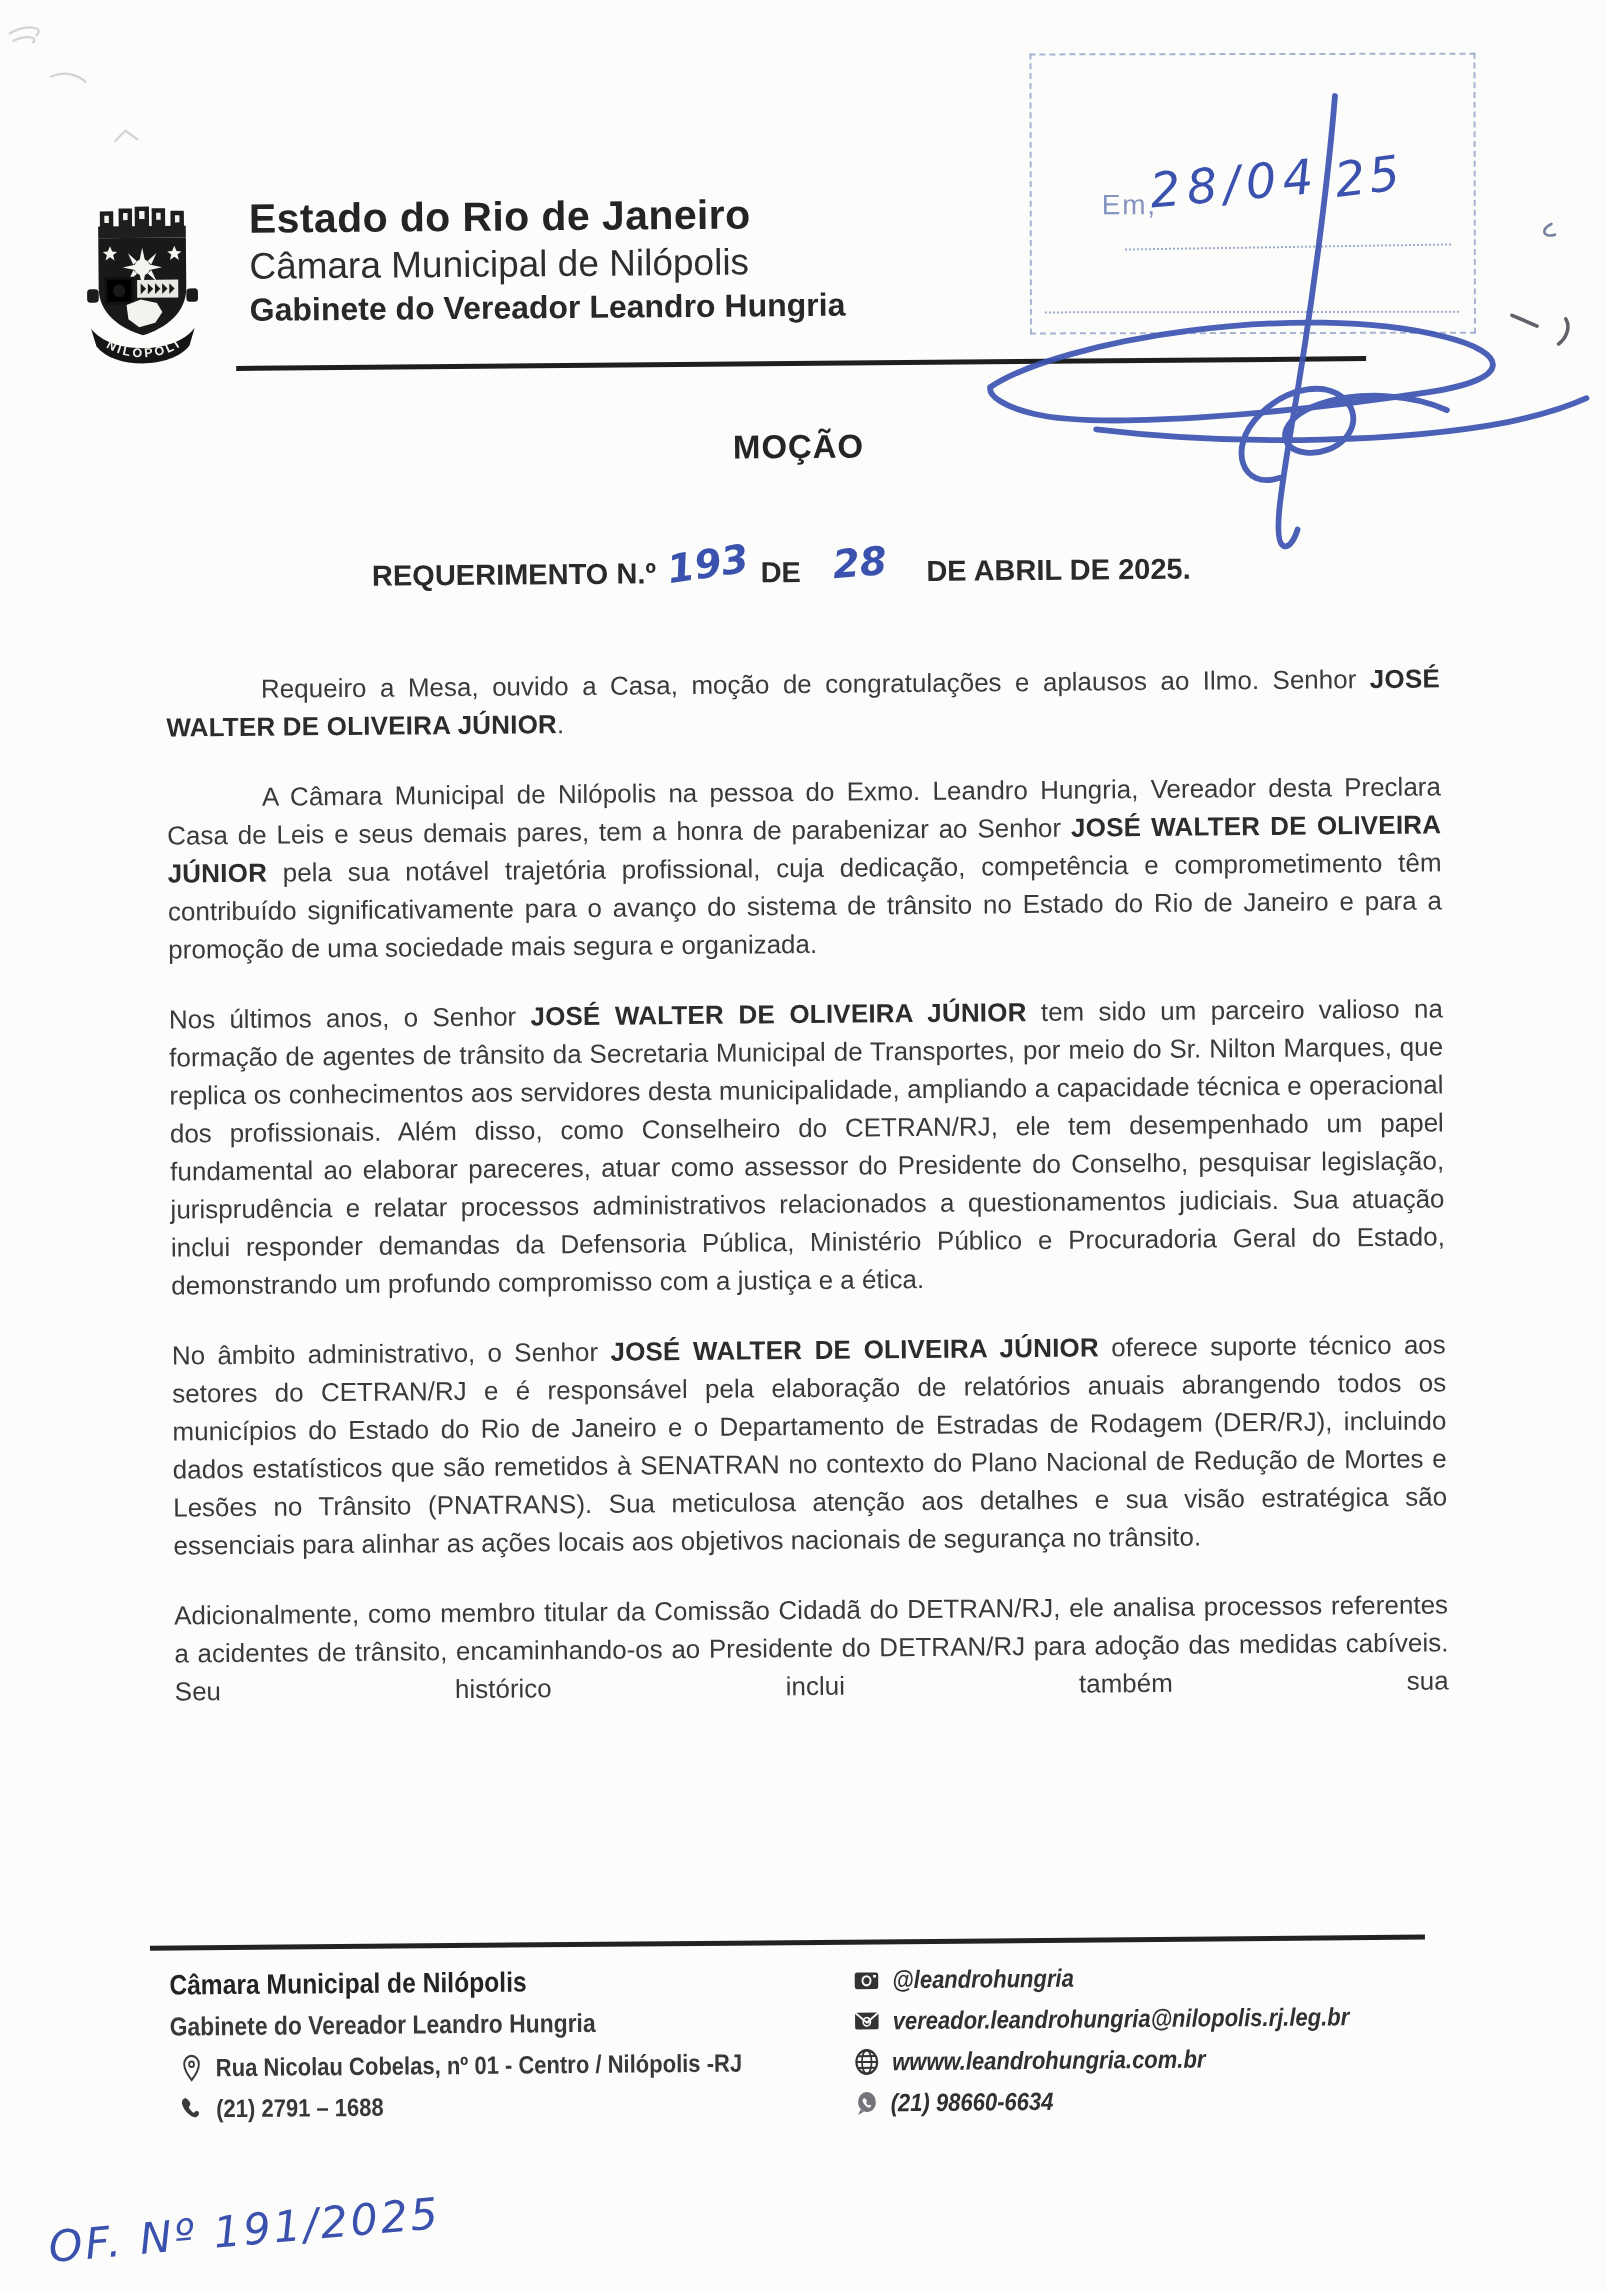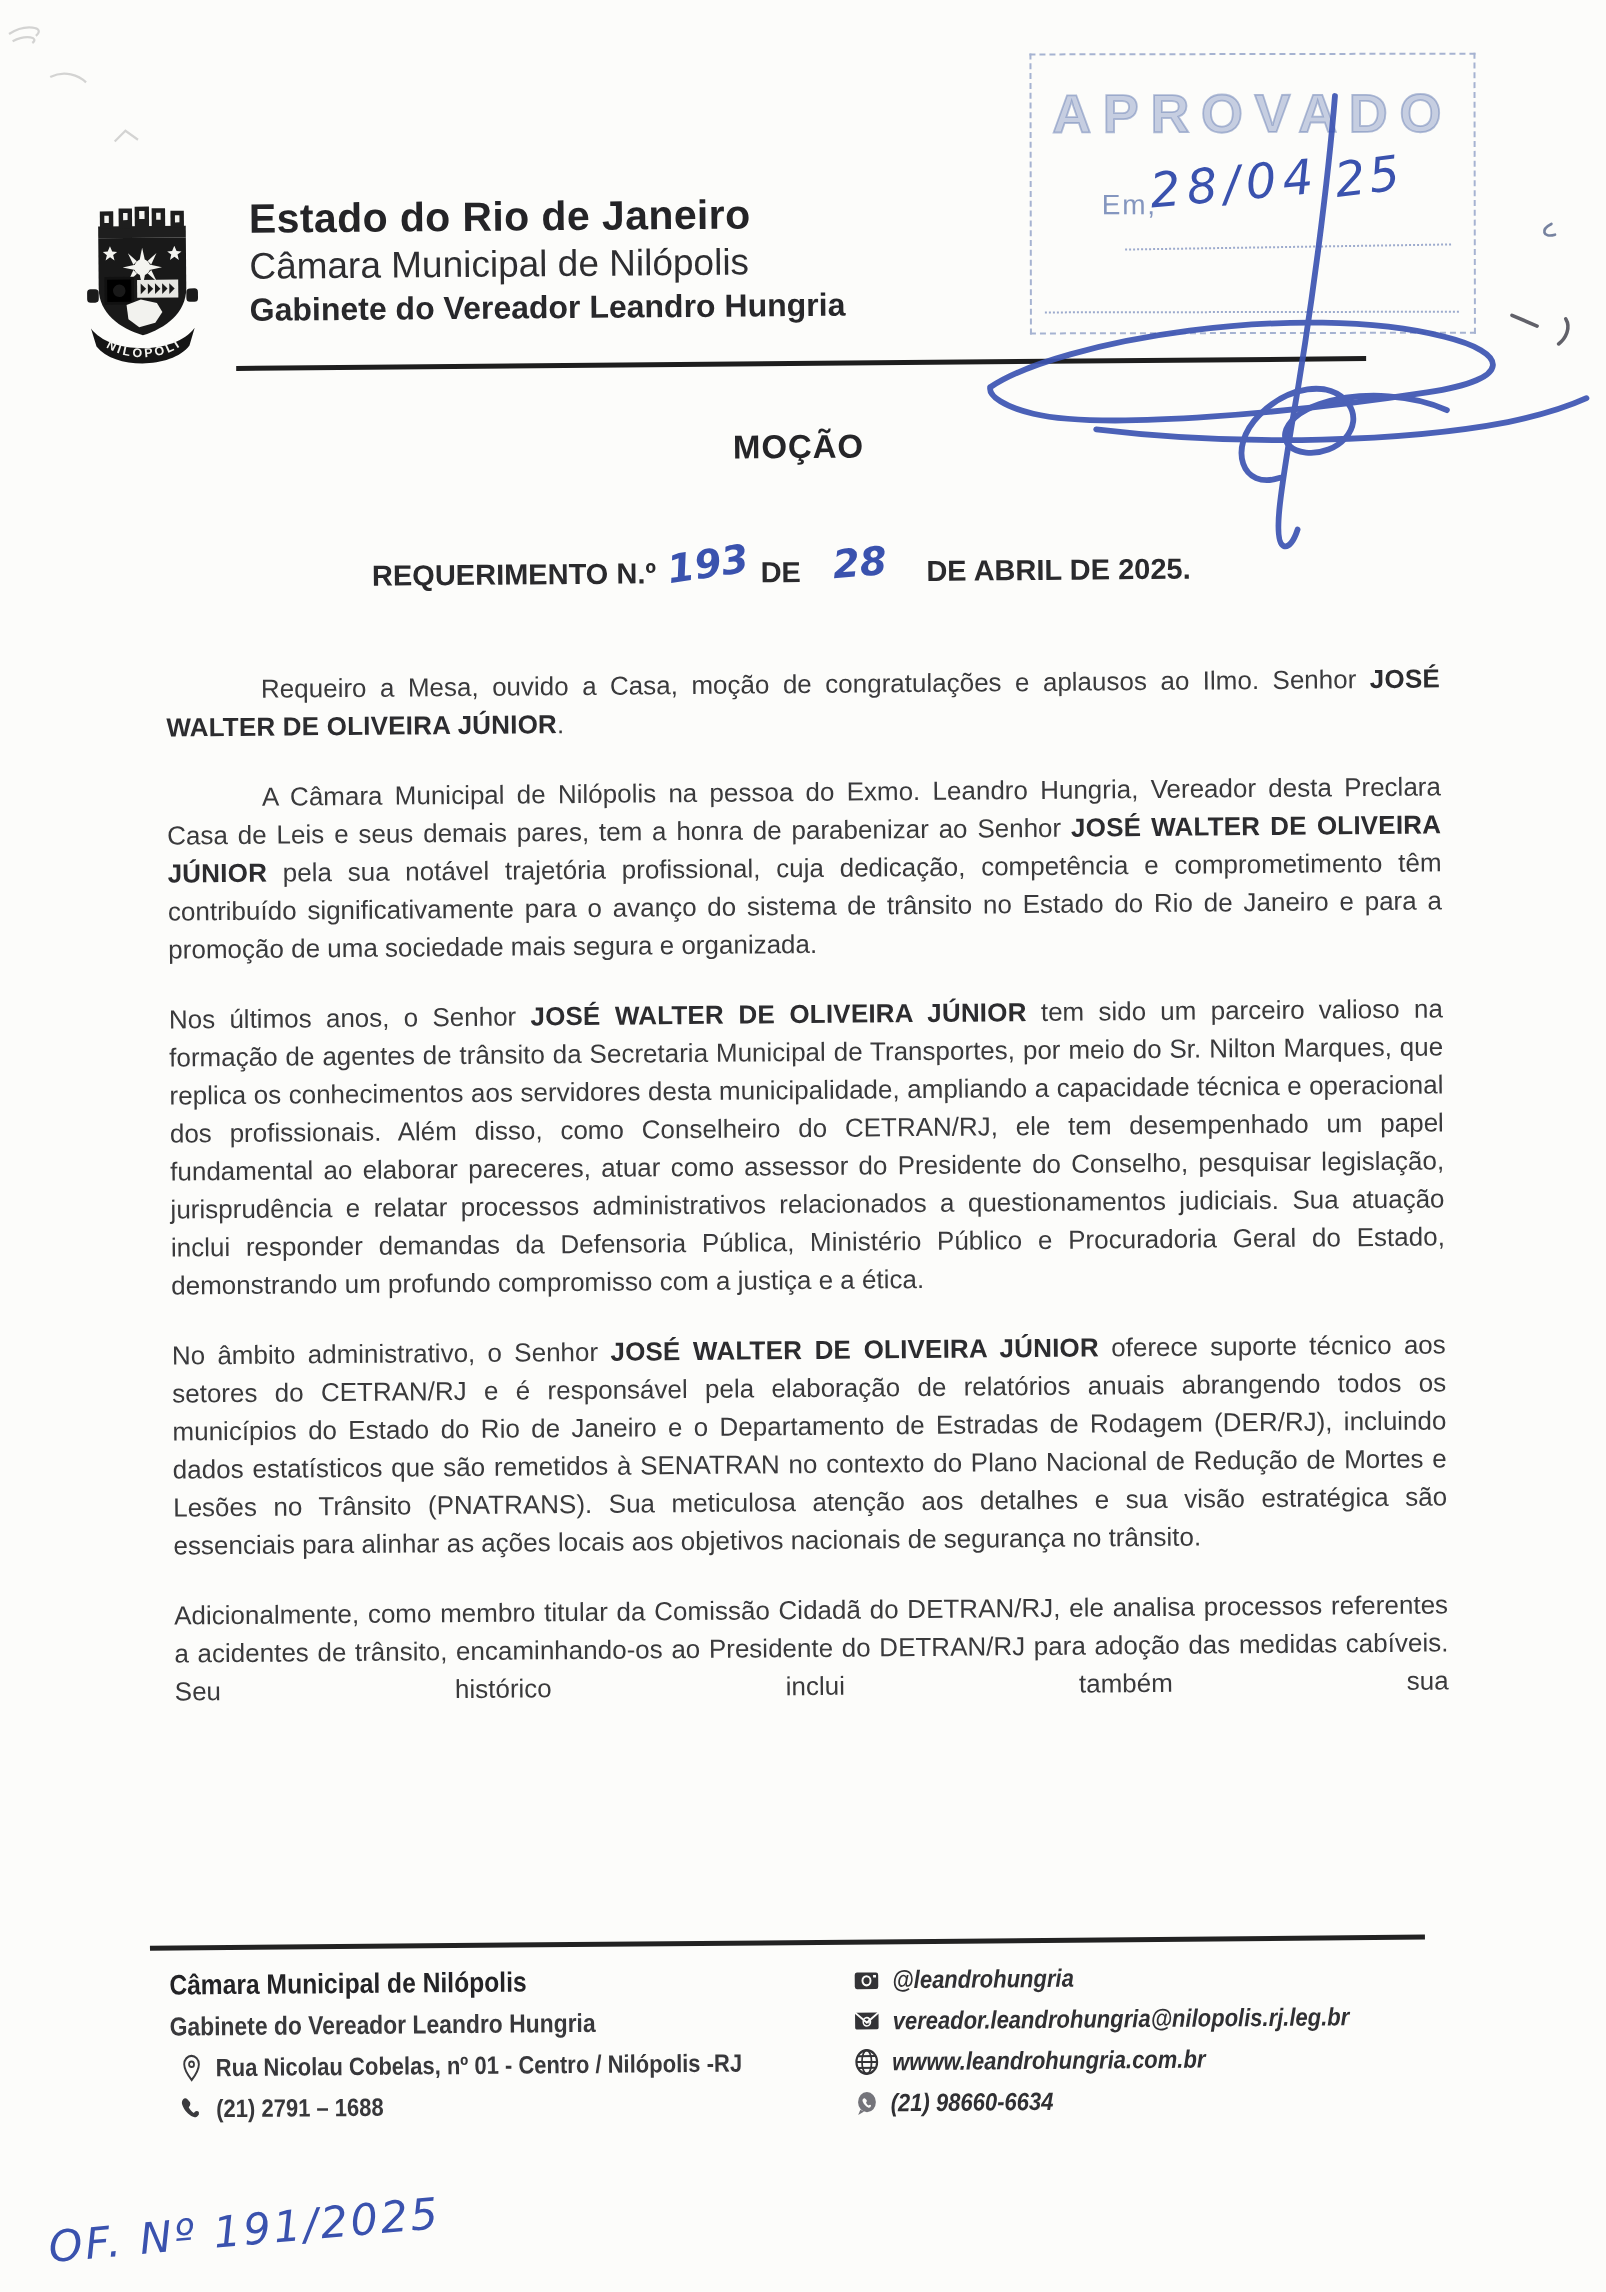--- a/index.html
+++ b/index.html
@@ -151,21 +151,20 @@
     </svg>
 
     <div class="hdr">
       <div class="l1">Estado do Rio de Janeiro</div>
       <div class="l2">Câmara Municipal de Nilópolis</div>
       <div class="l3">Gabinete do Vereador Leandro Hungria</div>
     </div>
     <div class="rule-header"></div>
 
     <div class="stamp">
-      <div class="stamp-word">APROVADO</div>
       <div class="stamp-em">Em,</div>
       <div class="stamp-d1 hand">28/04</div>
       <div class="stamp-d2 hand">25</div>
       <div class="stamp-dots1"></div>
       <div class="stamp-dots2"></div>
     </div>
 
     <svg class="signature" viewBox="0 0 760 610">
       <g fill="none" stroke="#3c54b2" stroke-width="6.5" stroke-linecap="round" opacity=".92">
         <path d="M 460 60 C 452 150 432 300 408 430 C 396 500 386 556 398 562 C 404 565 410 556 414 544"></path>

